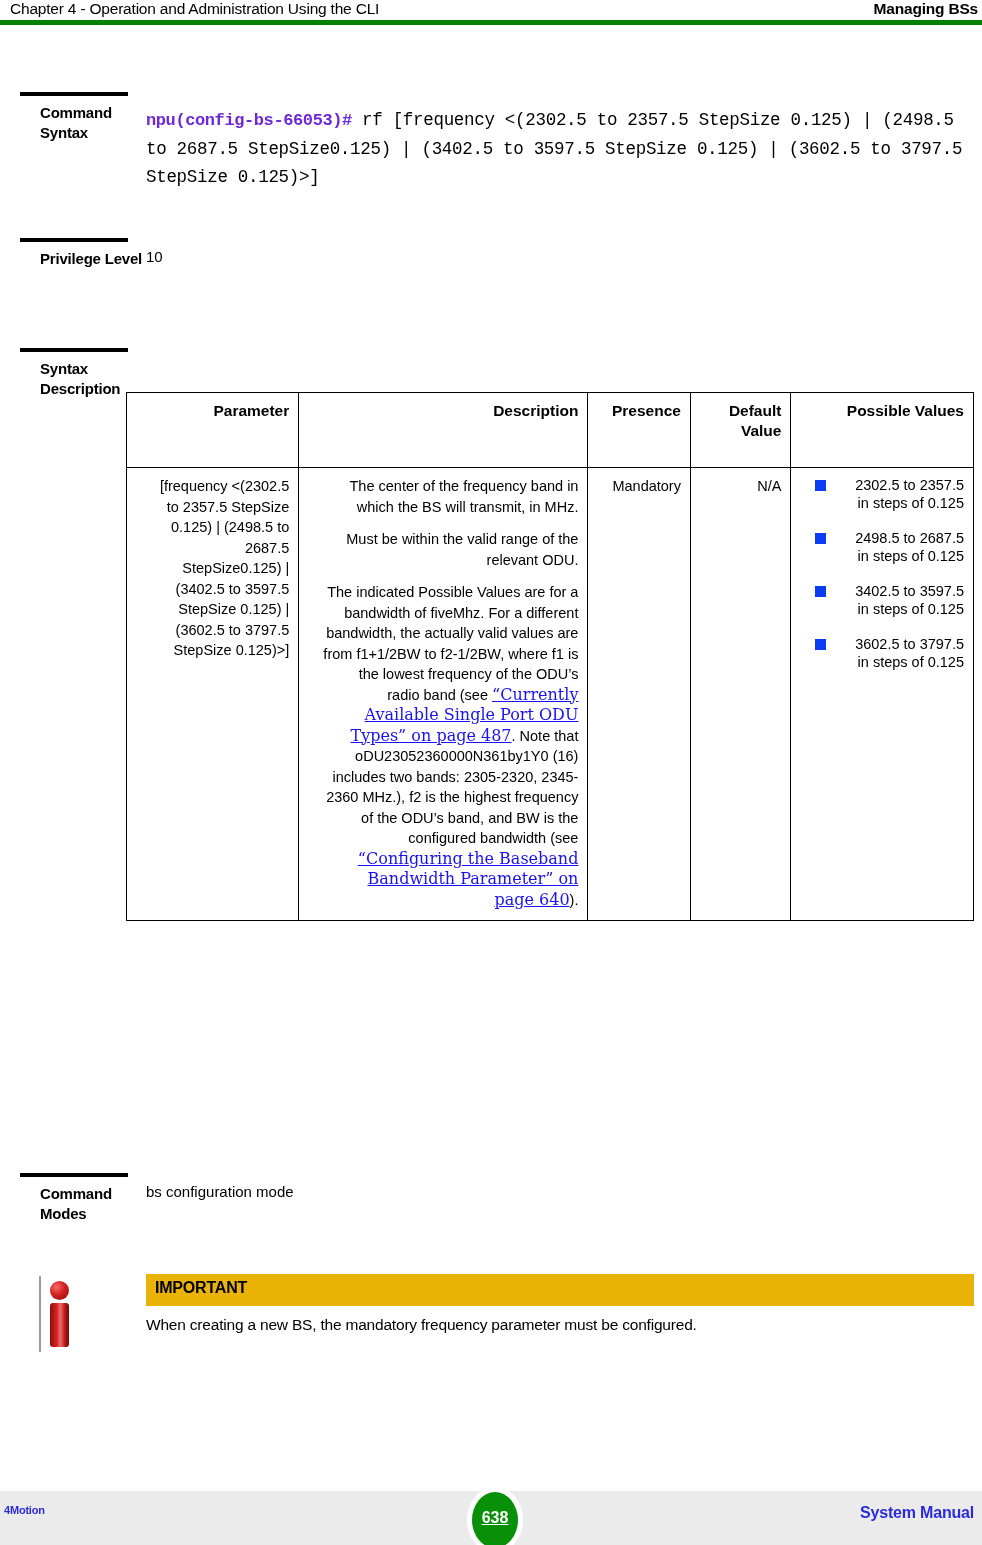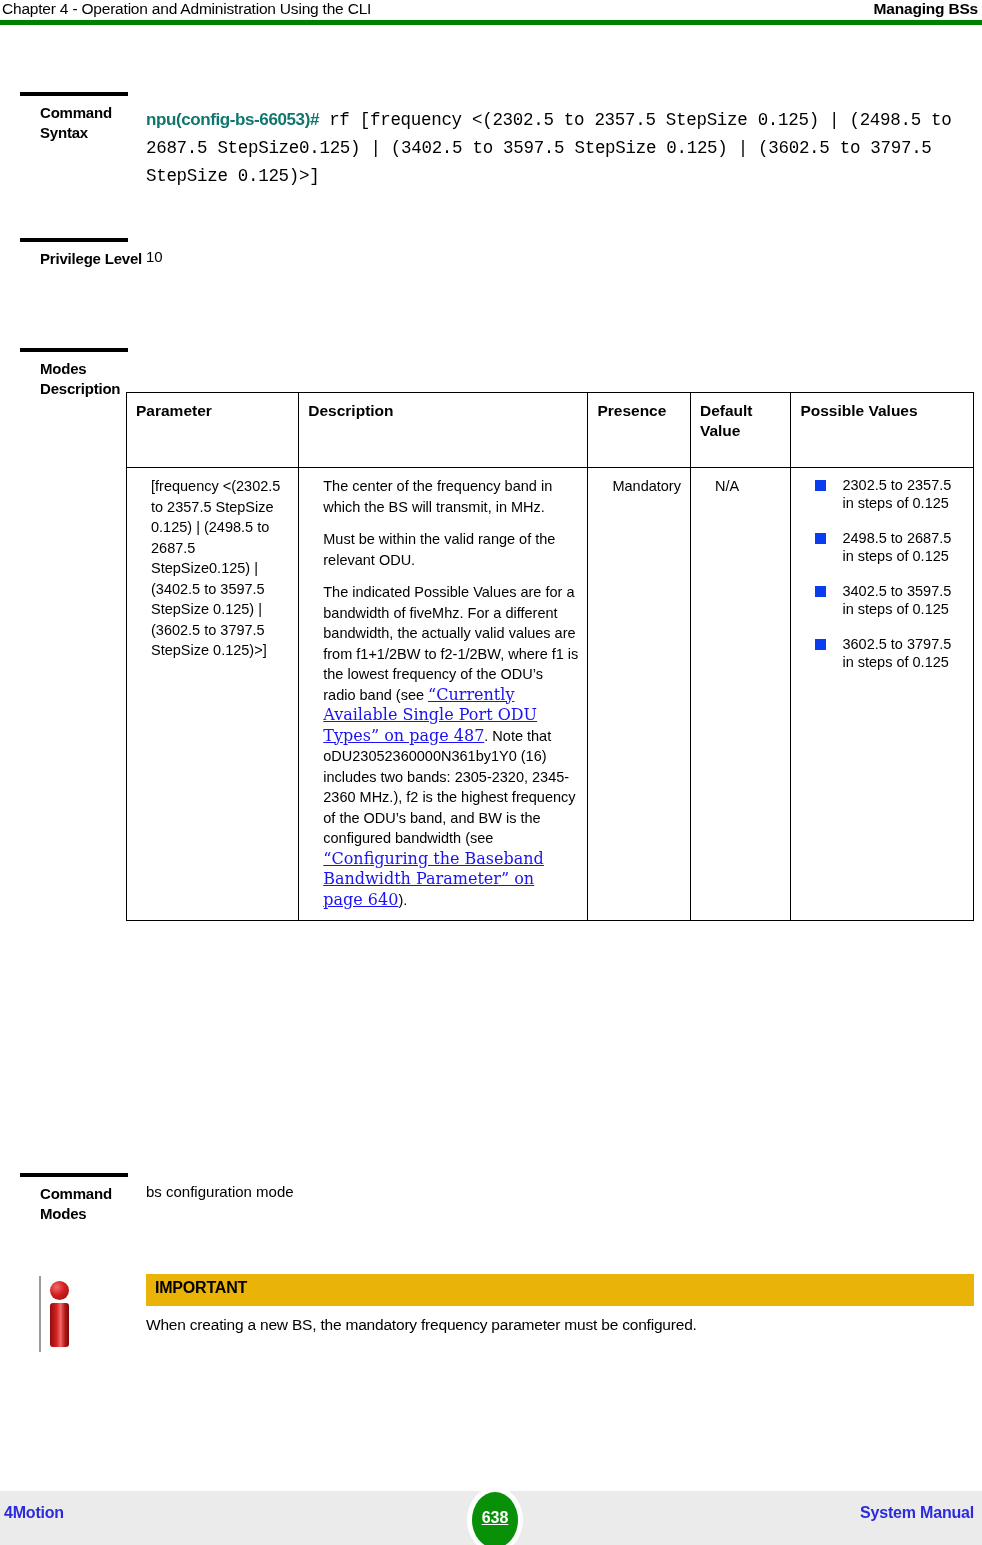--- a/index.html
+++ b/index.html
@@ -18,21 +18,21 @@
 
   
   .page-header {
     position: absolute;
     left: 0; top: 0;
     width: 982px;
     height: 26px;
   }
   .page-header .hdr-left {
     position: absolute;
-    left: 2px; top: 0px;
+    left: 10px; top: 0px;
     font-size: 15.5px;
     letter-spacing: -0.2px;
     white-space: nowrap;
   }
   .page-header .hdr-right {
     position: absolute;
     right: 4px; top: 0px;
     font-size: 15.5px;
     font-weight: bold;
     letter-spacing: -0.2px;
@@ -74,24 +74,24 @@
     position: absolute;
     left: 146px;
     top: 106px;
     width: 820px;
     font-family: "Liberation Mono", monospace;
     font-size: 17.5px;
     line-height: 28px;
     letter-spacing: -0.3px;
   }
   .cmd-prompt {
-    font-family: Liberation Sans, sans-serif;
+    font-family: Liberation Mono, monospace;
     font-weight: bold;
     font-size: 17px;
-    color: #0f766e;
+    color: #6d28d9;
     letter-spacing: -0.4px;
     margin-top: 35px;
   }
 
   
   .priv-value {
     position: absolute;
     left: 146px;
     top: 248px;
     font-size: 15px;
@@ -103,21 +103,21 @@
     left: 126px;
     top: 392px;
     width: 848px;
     border-collapse: collapse;
     table-layout: fixed;
   }
   .syntax-table td, .syntax-table th {
     border: 1px solid #000000;
     vertical-align: top;
     padding: 8px 9px 10px 9px;
-    text-align: left;
+    text-align: right;
   }
   .syntax-table th {
     font-size: 15.5px;
     font-weight: bold;
     line-height: 20px;
     height: 56px;
     vertical-align: top;
   }
   .syntax-table td {
     font-size: 14.5px;
@@ -241,21 +241,21 @@
     left: 0;
     top: 1491px;
     width: 982px;
     height: 54px;
     background: #ebebeb;
   }
   .footer-left {
     position: absolute;
     left: 4px;
     top: 13px;
-    font-size: 16px;
+    font-size: 11px;
     font-weight: bold;
     color: #2b2bdd;
     letter-spacing: -0.2px;
   }
   .footer-right {
     position: absolute;
     right: 8px;
     top: 13px;
     font-size: 16px;
     font-weight: bold;
@@ -310,21 +310,21 @@
 </div>
 
 <div class="label-block" style="left:20px; top:238px;">
   <div class="label-rule"></div>
   <div class="label-text">Privilege Level</div>
 </div>
 <div class="priv-value">10</div>
 
 <div class="label-block" style="left:20px; top:348px;">
   <div class="label-rule"></div>
-  <div class="label-text">Modes Description</div>
+  <div class="label-text">Syntax Description</div>
 </div>
 
 <table class="syntax-table">
   <colgroup>
     <col class="col-param">
       <col class="col-desc">
       <col class="col-pres">
       <col class="col-def">
       <col class="col-poss">
   </colgroup>

